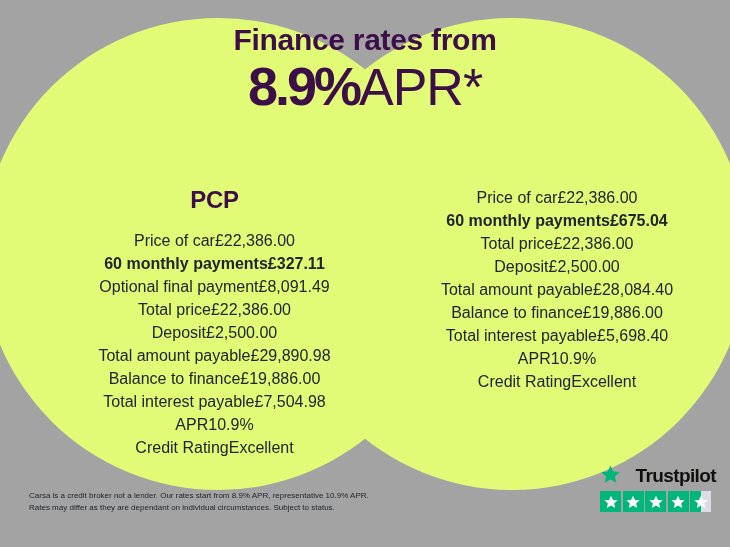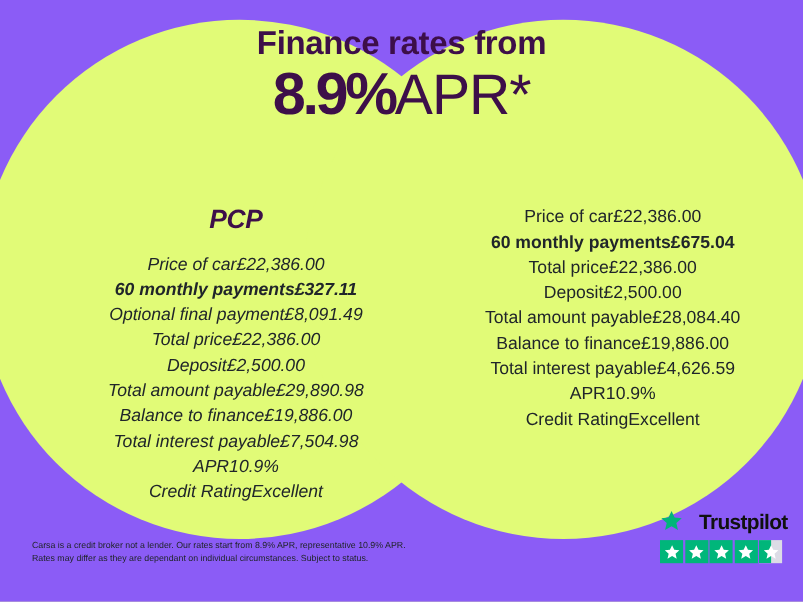--- a/index.html
+++ b/index.html
@@ -10,21 +10,21 @@
     width: 730px;
     height: 547px;
     overflow: hidden;
     font-family: "Liberation Sans", sans-serif;
     background: #edfabd;
   }
   .stage {
     position: relative;
     width: 730px;
     height: 547px;
-    background: #8b5cf6;
+    background: #a3a3a3;
     overflow: hidden;
   }
   
   .blob {
     position: absolute;
     border-radius: 50%;
     background: #e1fb77;
   }
   .blob-left {
     left: -18px;
@@ -81,21 +81,21 @@
     position: absolute;
     top: 186px;
     left: 0;
     width: 730px;
     display: flex;
   }
   .table-col {
     width: 365px;
     box-sizing: border-box;
   }
-  .table-col.left  { padding: 0 36px 0 100px; font-style: italic; }
+  .table-col.left  { padding: 0 36px 0 100px; }
   .table-col.right { padding: 0 36px 0 55px; }
   .plan-title {
     text-align: center;
     font-size: 24px;
     font-weight: bold;
     color: #3d0f49;
     letter-spacing: -0.2px;
     margin-bottom: 15px;
   }
   .plan-title.hp-title { margin-left: -18px; }
@@ -252,21 +252,21 @@
           <div class="row">
             <span class="row-label">Total amount payable</span>
             <span class="row-value">£28,084.40</span>
           </div>
           <div class="row">
             <span class="row-label">Balance to finance</span>
             <span class="row-value">£19,886.00</span>
           </div>
           <div class="row">
             <span class="row-label">Total interest payable</span>
-            <span class="row-value">£4,626.59</span>
+            <span class="row-value">£5,698.40</span>
           </div>
           <div class="row">
             <span class="row-label">APR</span>
             <span class="row-value">10.9%</span>
           </div>
           <div class="row">
             <span class="row-label">Credit Rating</span>
             <span class="row-value">Excellent</span>
           </div>
         </div>

